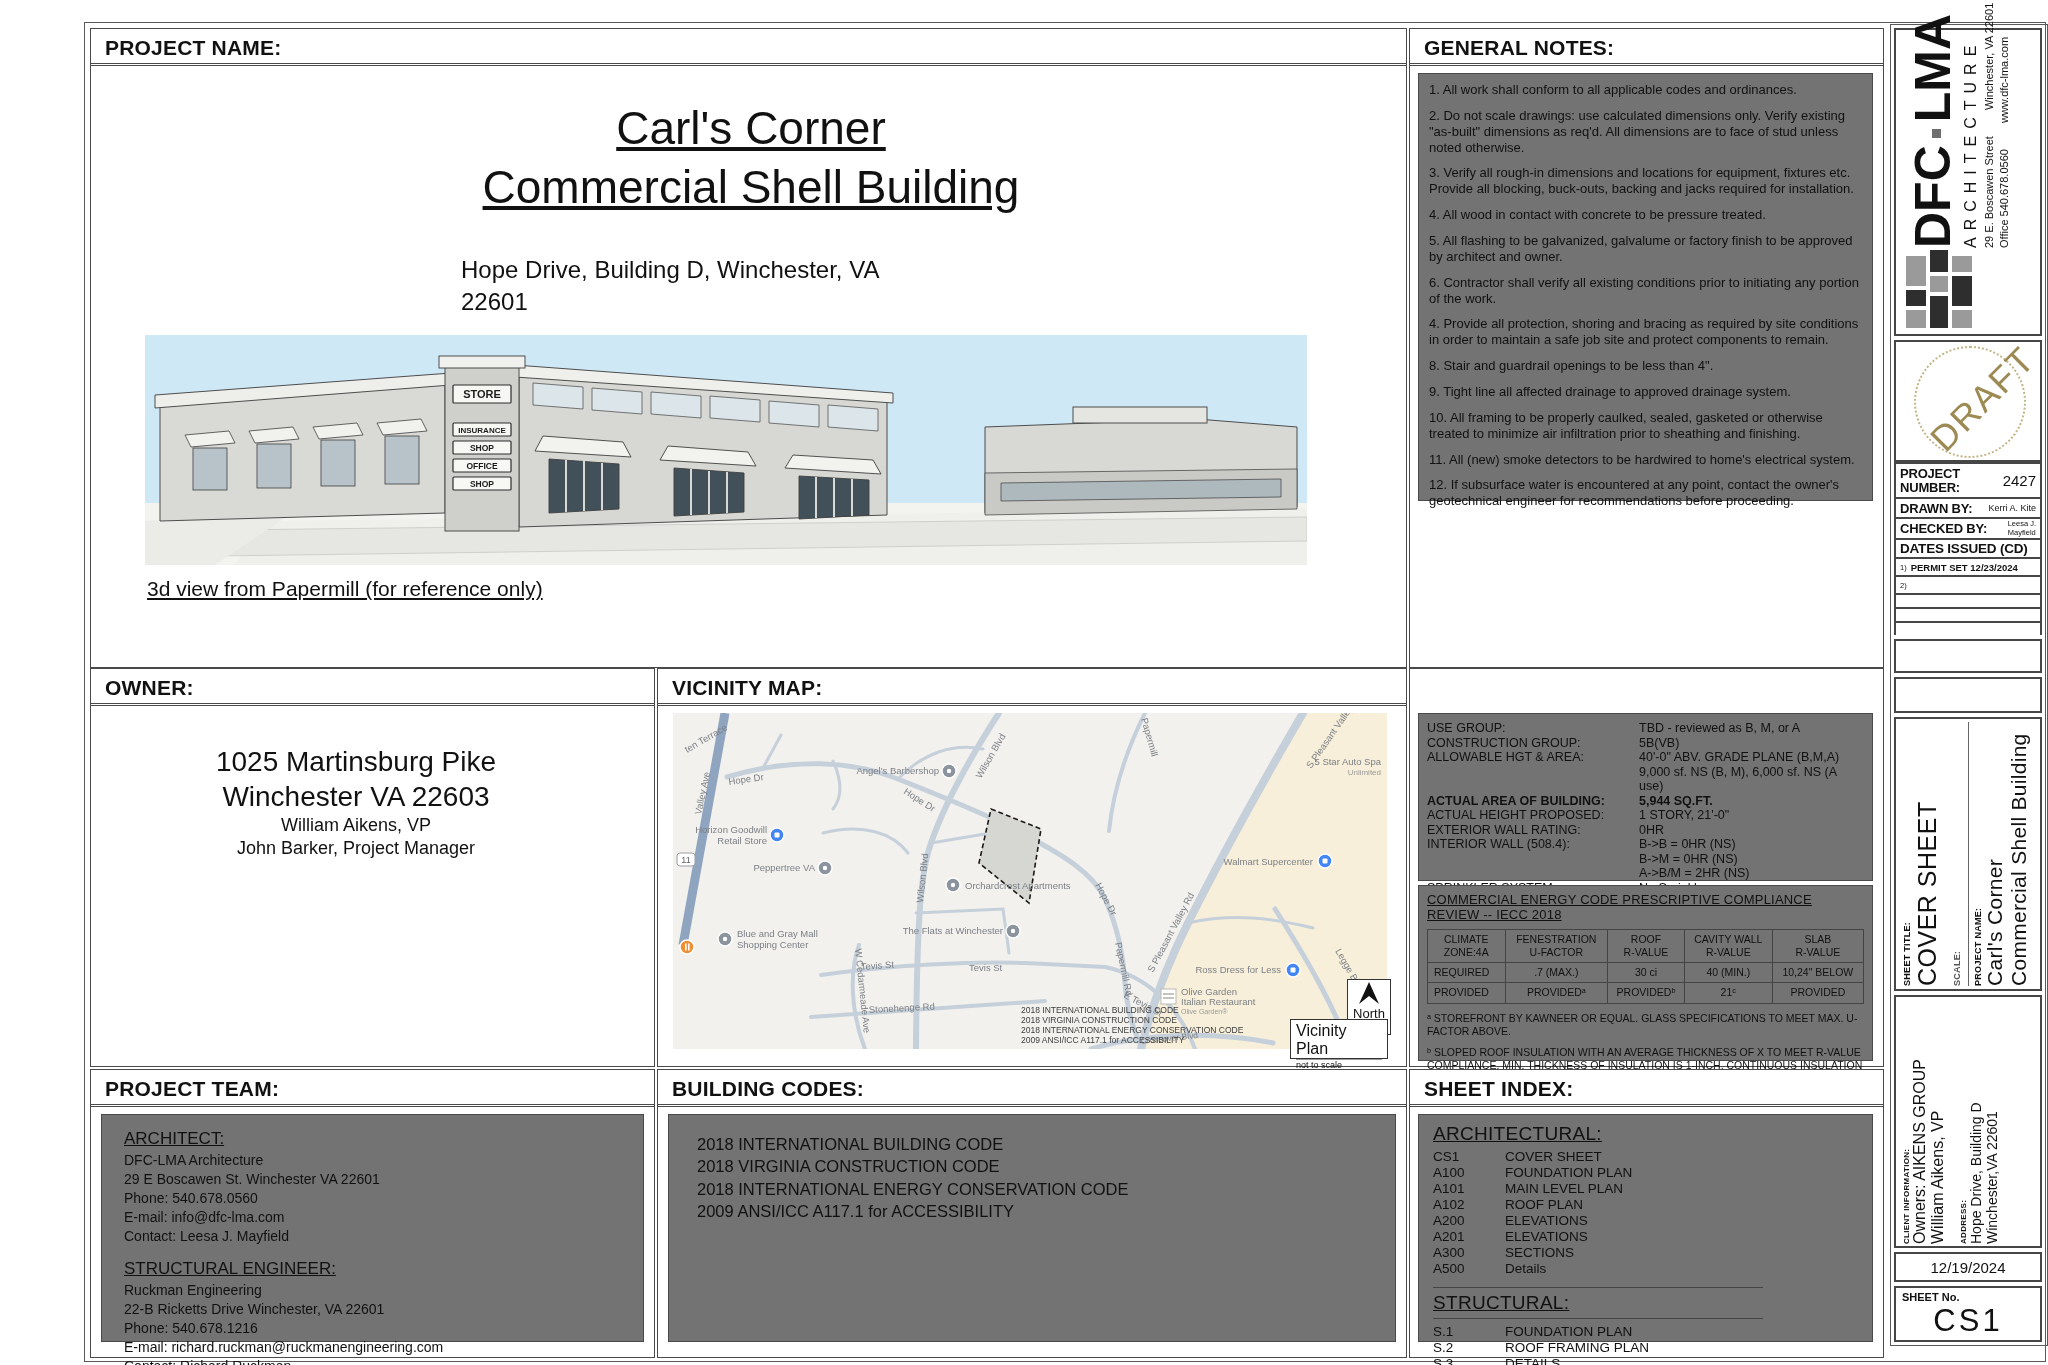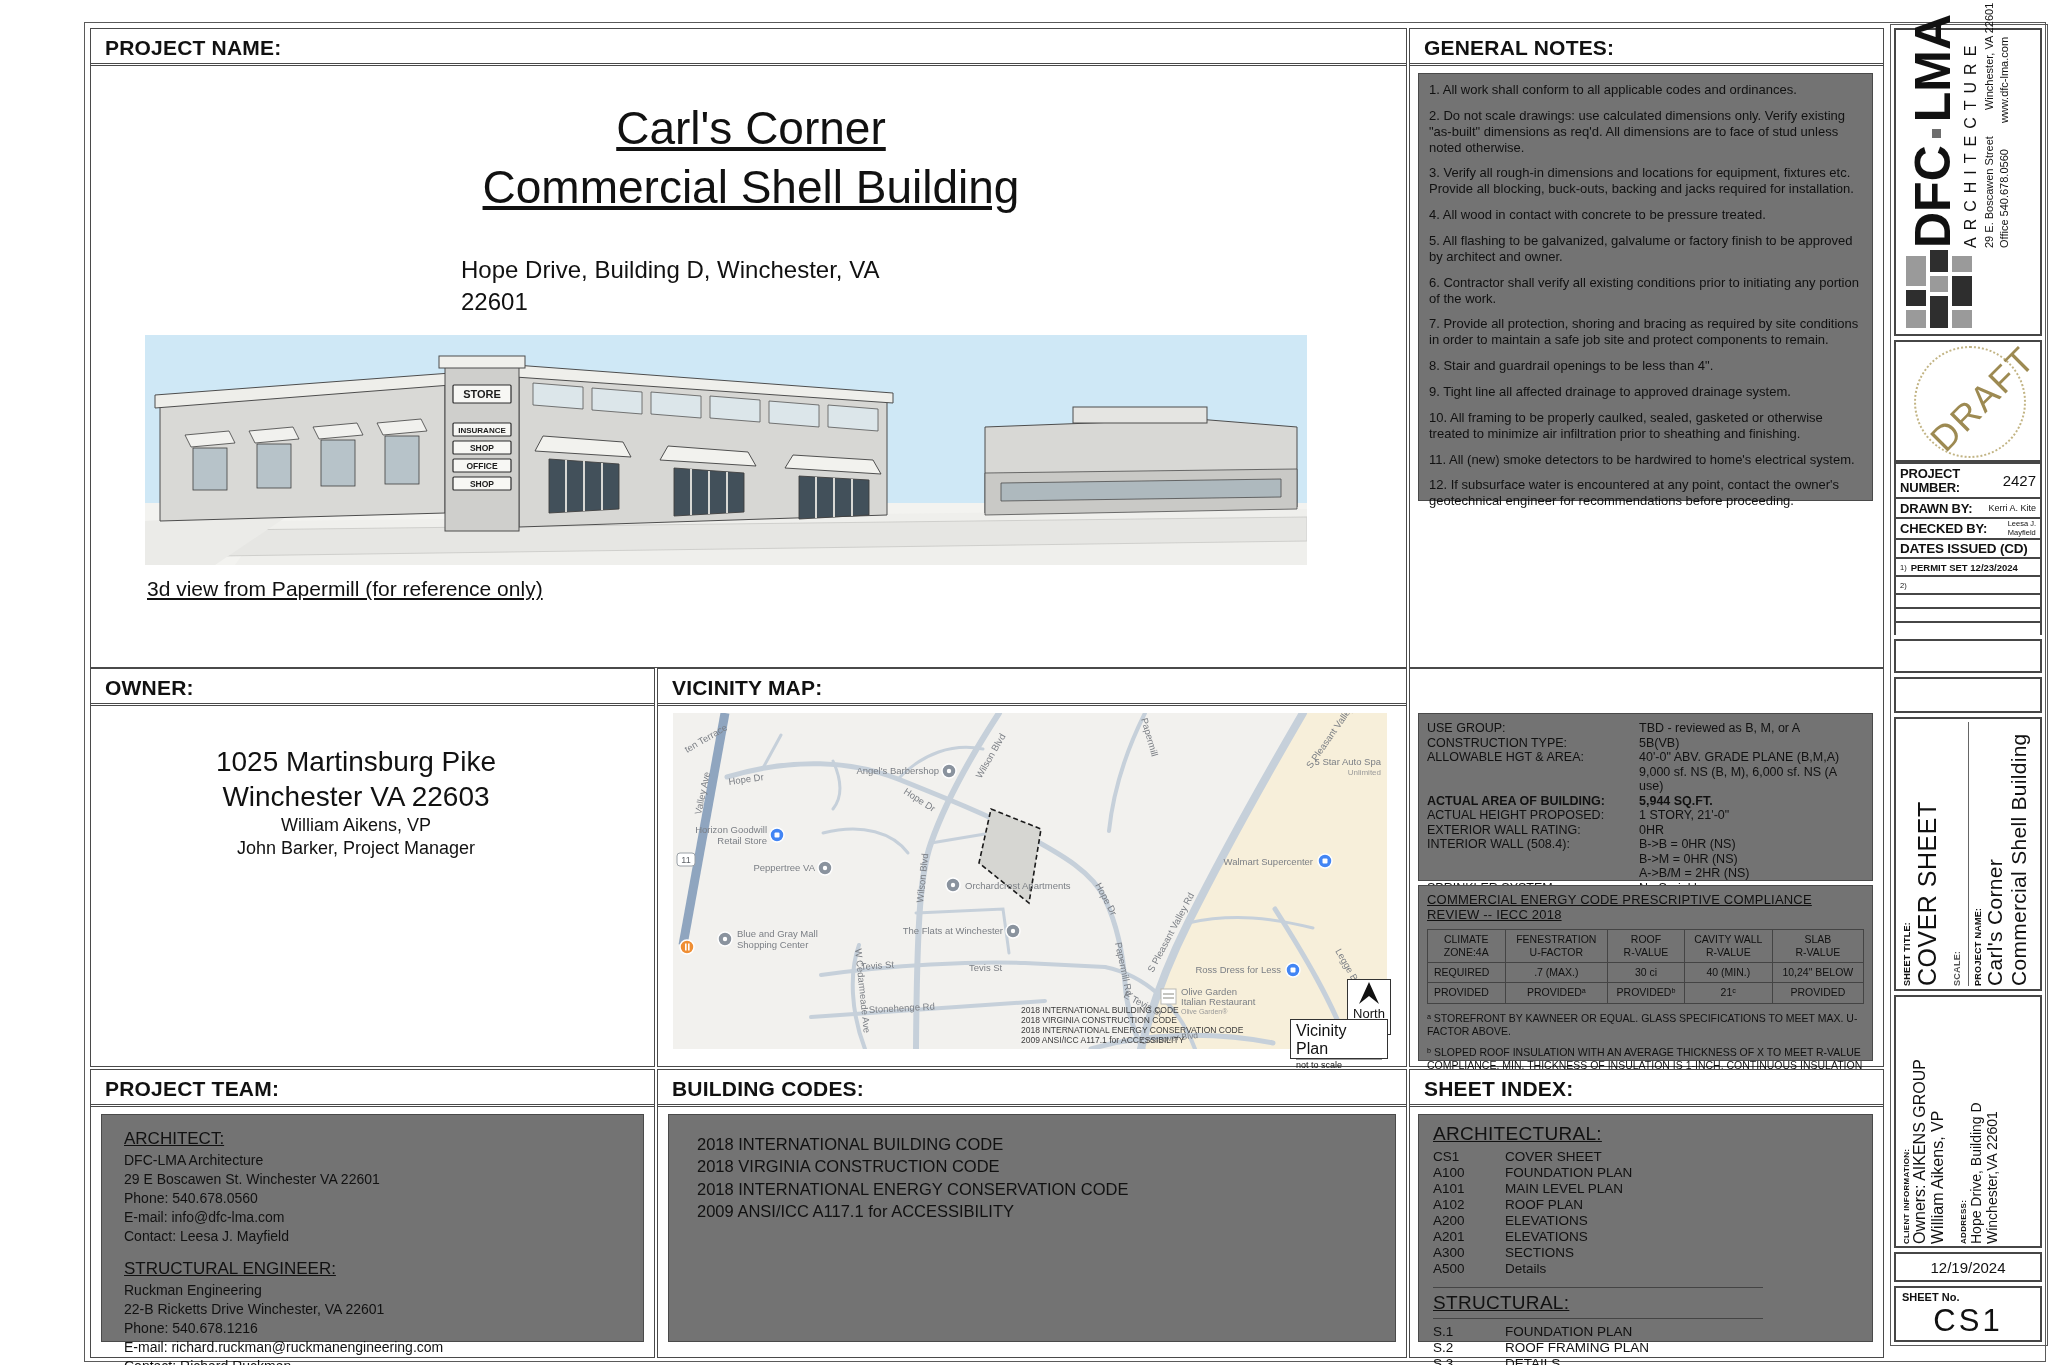--- a/index.html
+++ b/index.html
@@ -168,21 +168,21 @@
 
 <div class="cell" style="left:1409px;top:28px;width:473px;height:638px;">
   <div class="sec-h">GENERAL NOTES:</div>
   <div class="ibox" style="left:8px;top:44px;width:455px;height:428px;padding:8px 10px;">
     <p class="note">1. All work shall conform to all applicable codes and ordinances.</p>
     <p class="note">2. Do not scale drawings: use calculated dimensions only. Verify existing "as-built" dimensions as req'd. All dimensions are to face of stud unless noted otherwise.</p>
     <p class="note">3. Verify all rough-in dimensions and locations for equipment, fixtures etc. Provide all blocking, buck-outs, backing and jacks required for installation.</p>
     <p class="note">4. All wood in contact with concrete to be pressure treated.</p>
     <p class="note">5. All flashing to be galvanized, galvalume or factory finish to be approved by architect and owner.</p>
     <p class="note">6. Contractor shall verify all existing conditions prior to initiating any portion of the work.</p>
-    <p class="note">7. Provide all protection, shoring and bracing as required by site conditions in order to maintain a safe job site and protect components to remain.</p>
+    <p class="note">4. Provide all protection, shoring and bracing as required by site conditions in order to maintain a safe job site and protect components to remain.</p>
     <p class="note">8. Stair and guardrail openings to be less than 4".</p>
     <p class="note">9. Tight line all affected drainage to approved drainage system.</p>
     <p class="note">10. All framing to be properly caulked, sealed, gasketed or otherwise treated to minimize air infiltration prior to sheathing and finishing.</p>
     <p class="note">11. All (new) smoke detectors to be hardwired to home's electrical system.</p>
     <p class="note">12. If subsurface water is encountered at any point, contact the owner's geotechnical engineer for recommendations before proceeding.</p>
   </div>
 </div>
 
 <div class="cell" style="left:90px;top:668px;width:563px;height:397px;">
   <div class="sec-h">OWNER:</div>
@@ -320,21 +320,21 @@
   </div>
 </div>
 
 <div class="cell" style="left:1409px;top:668px;width:473px;height:397px;">
   <div class="ibox" style="left:8px;top:44px;width:455px;height:168px;padding:7px 8px;">
     <div class="cs-row">
           <div class="cs-l">USE GROUP:</div>
           <div class="cs-v">TBD - reviewed as B, M, or A</div>
         </div>
     <div class="cs-row">
-          <div class="cs-l">CONSTRUCTION TYPE:</div>
+          <div class="cs-l">CONSTRUCTION GROUP:</div>
           <div class="cs-v">5B(VB)</div>
         </div>
     <div class="cs-row">
           <div class="cs-l">ALLOWABLE HGT &amp; AREA:</div>
           <div class="cs-v">40'-0" ABV. GRADE PLANE (B,M,A)</div>
         </div>
     <div class="cs-row">
           <div class="cs-l"></div>
           <div class="cs-v">9,000 sf. NS (B, M), 6,000 sf. NS (A use)</div>
         </div>

